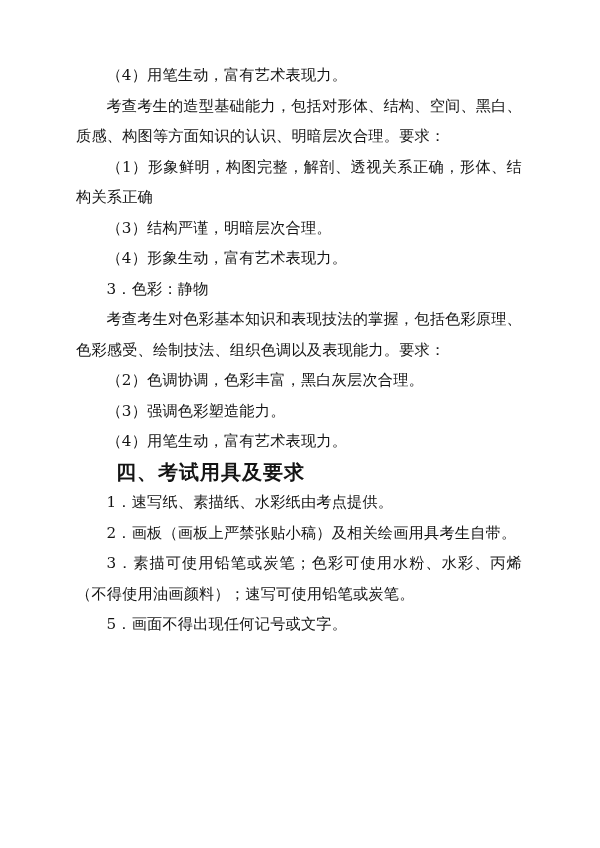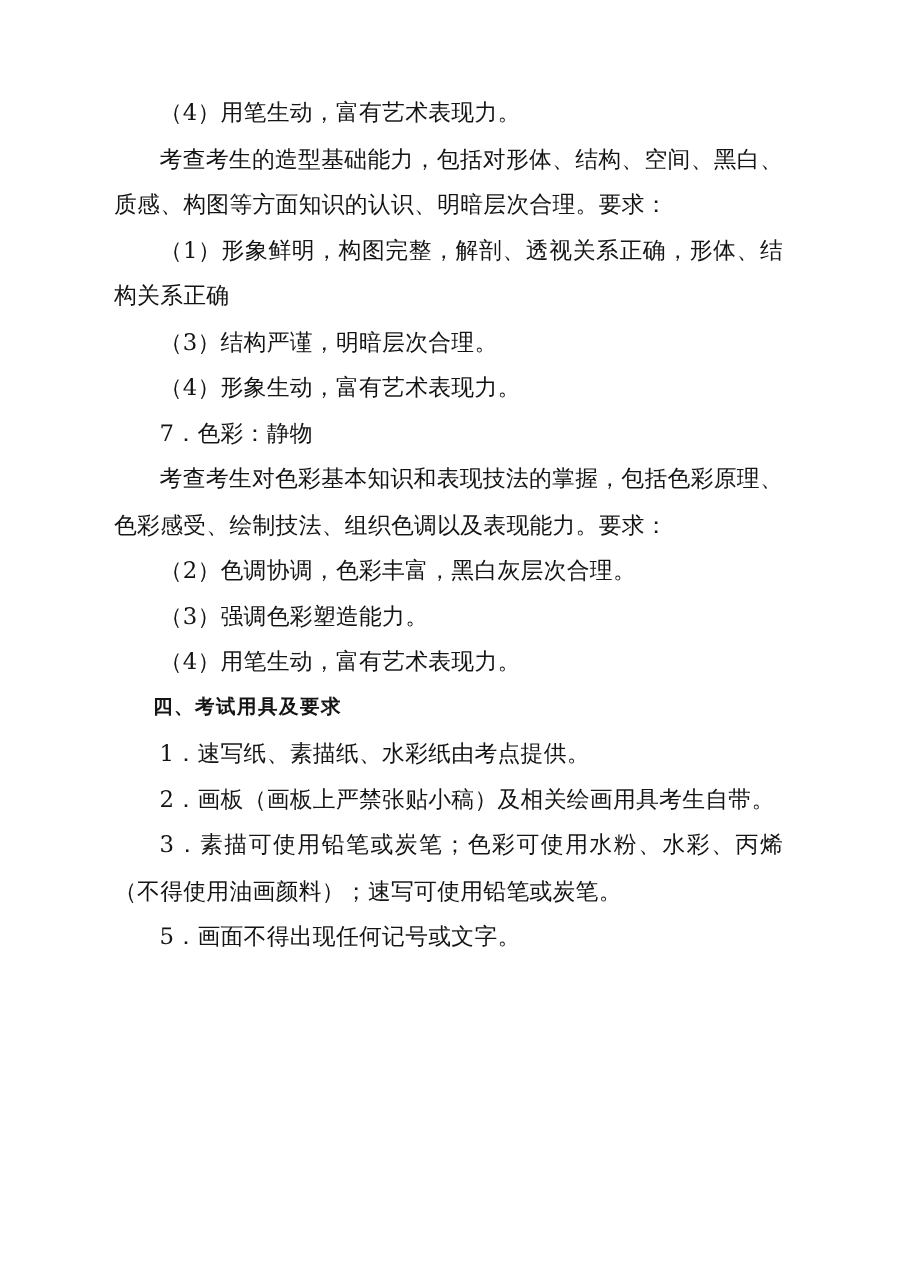--- a/index.html
+++ b/index.html
@@ -36,37 +36,37 @@
     padding: 0;
   }
   .indent-item {
     text-indent: 2em;
   }
   .heading {
     text-indent: 2em;
     font-weight: bold;
     font-family: "DejaVu Sans", "Liberation Sans", sans-serif;
     letter-spacing: 1px;
-    font-size: 13px;
+    font-size: 20px;
   }
   .flow {
     text-indent: 2em;
   }
 </style>
 </head>
 <body>
 
 <div class="page">
   <div class="doc-body">
     <p class="indent-item">（4）用笔生动，富有艺术表现力。</p>
     <p class="flow">考查考生的造型基础能力，包括对形体、结构、空间、黑白、质感、构图等方面知识的认识、明暗层次合理。要求：</p>
     <p class="indent-item">（1）形象鲜明，构图完整，解剖、透视关系正确，形体、结构关系正确</p>
     <p class="indent-item">（3）结构严谨，明暗层次合理。</p>
     <p class="indent-item">（4）形象生动，富有艺术表现力。</p>
-    <p class="indent-item">7．色彩：静物</p>
+    <p class="indent-item">3．色彩：静物</p>
     <p class="flow">考查考生对色彩基本知识和表现技法的掌握，包括色彩原理、色彩感受、绘制技法、组织色调以及表现能力。要求：</p>
     <p class="indent-item">（2）色调协调，色彩丰富，黑白灰层次合理。</p>
     <p class="indent-item">（3）强调色彩塑造能力。</p>
     <p class="indent-item">（4）用笔生动，富有艺术表现力。</p>
     <p class="heading">四、考试用具及要求</p>
     <p class="indent-item">1．速写纸、素描纸、水彩纸由考点提供。</p>
     <p class="indent-item">2．画板（画板上严禁张贴小稿）及相关绘画用具考生自带。</p>
     <p class="flow">3．素描可使用铅笔或炭笔；色彩可使用水粉、水彩、丙烯（不得使用油画颜料）；速写可使用铅笔或炭笔。</p>
     <p class="indent-item">5．画面不得出现任何记号或文字。</p>
   </div>

